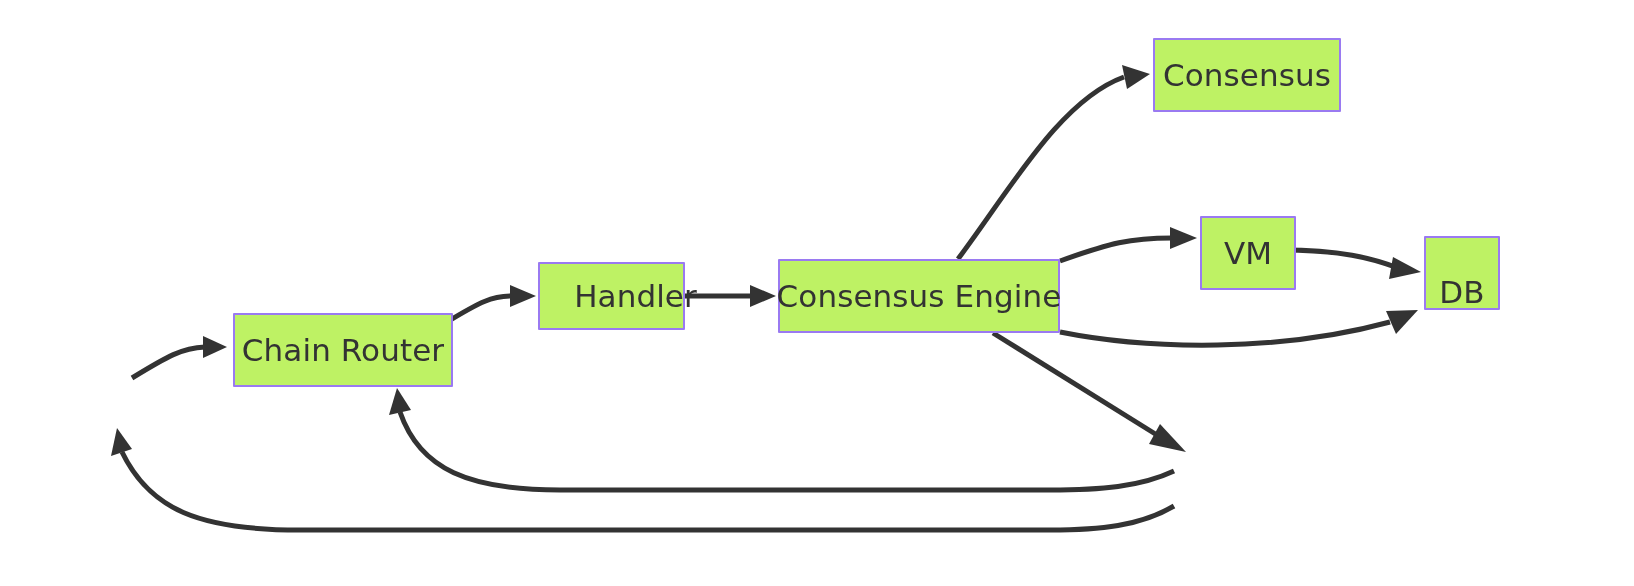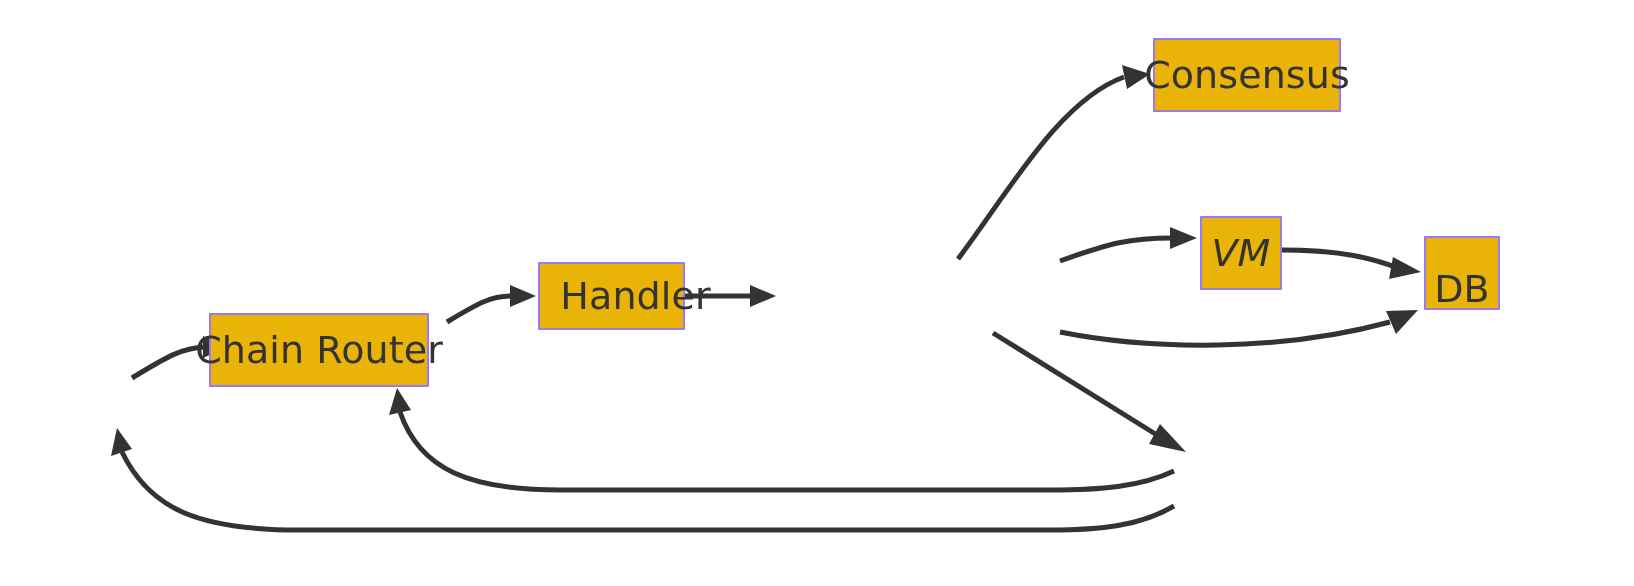--- a/index.html
+++ b/index.html
@@ -34,25 +34,25 @@
   .arrow-head {
     fill: #333333;
     stroke: none;
   }
   .node {
     position: absolute;
     box-sizing: border-box;
     display: flex;
     align-items: center;
     justify-content: center;
-    background: #eab308;
+    background: #bef264;
     border: 2px solid #9a7af1;
     border-radius: 1px;
     color: #333333;
-    font-size: 38px;
+    font-size: 31px;
     line-height: 1;
     letter-spacing: 0.1px;
     white-space: nowrap;
     user-select: none;
   }
   .node-label {
     pointer-events: none;
   }
 </style>
 </head>
@@ -107,34 +107,37 @@
       <polygon class="arrow-head" points="389,415 397,388 411,410"></polygon>
     </g>
 
     <g>
       <path class="edge-path" d="M1174,506 C1140,526 1100,530 1050,530 L300,530 C200,530 150,510 122,452"></path>
       <polygon class="arrow-head" points="111,456 117,428 132,449"></polygon>
     </g>
   </svg>
 
 
-  <div class="node" style="left:209px; top:313px; width:220px; height:74px;">
+  <div class="node" style="left:233px; top:313px; width:220px; height:74px;">
     <span class="node-label">Chain Router</span>
   </div>
 
   <div class="node" style="left:538px; top:262px; width:147px; height:68px;padding-left:48px;">
     <span class="node-label">Handler</span>
   </div>
 
+  <div class="node" style="left:778px; top:259px; width:282px; height:74px;">
+    <span class="node-label">Consensus Engine</span>
+  </div>
 
   <div class="node" style="left:1153px; top:38px; width:188px; height:74px;">
     <span class="node-label">Consensus</span>
   </div>
 
-  <div class="node" style="left:1200px; top:216px; width:82px; height:74px;font-style:italic;">
+  <div class="node" style="left:1200px; top:216px; width:96px; height:74px;">
     <span class="node-label">VM</span>
   </div>
 
   <div class="node" style="left:1424px; top:236px; width:76px; height:74px;align-items:flex-end;">
     <span class="node-label">DB</span>
   </div>
 
 
 </div>
 

